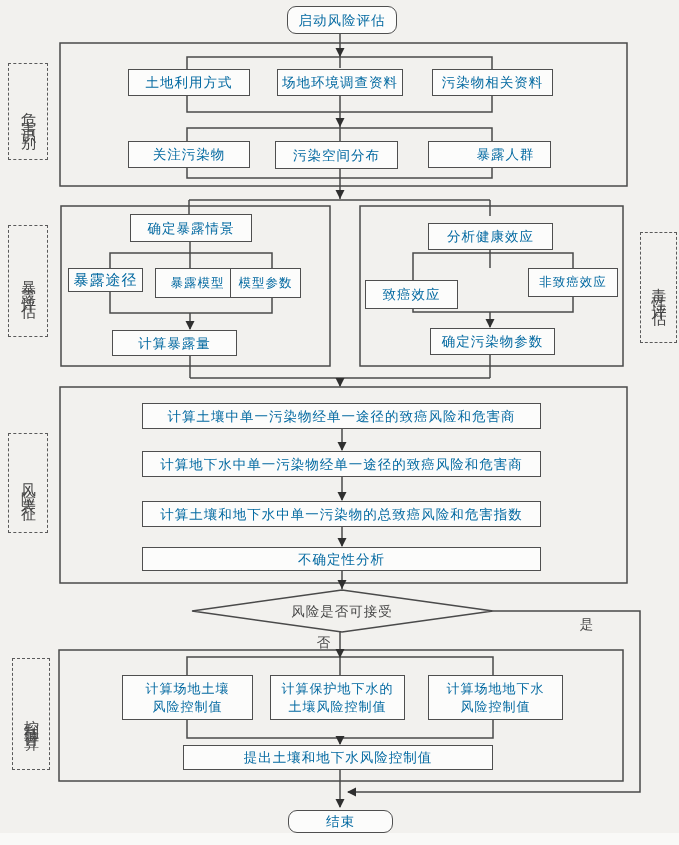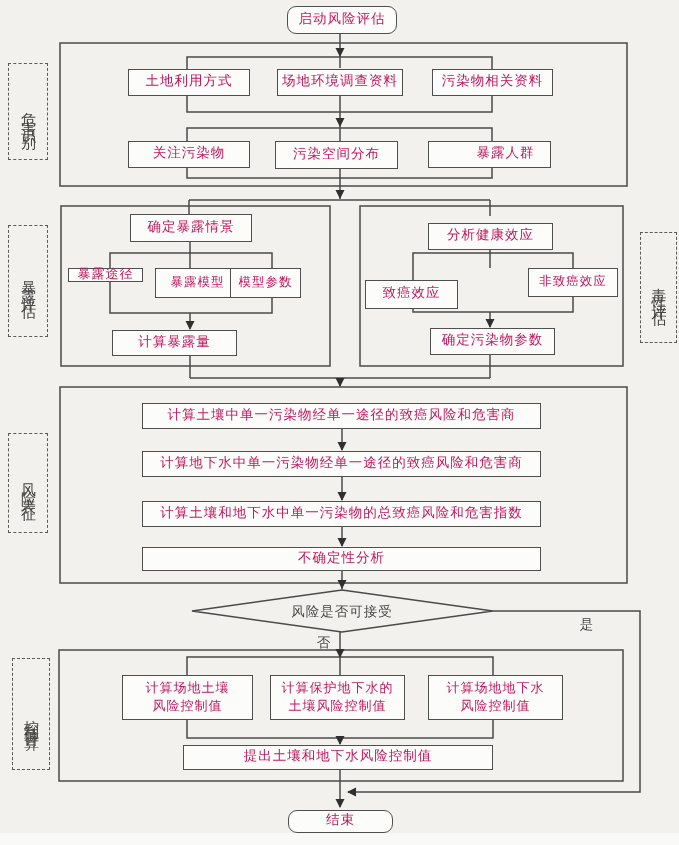--- a/index.html
+++ b/index.html
@@ -7,22 +7,22 @@
     position:relative; width:679px; height:845px; margin:0 auto;
     background:#f2f1ee; overflow:hidden;
     font-family:"DejaVu Sans", sans-serif;
     color:#454545;
   }
   .lines-svg { position:absolute; left:0; top:0; z-index:1; }
   .node {
     position:absolute; z-index:2; box-sizing:border-box;
     border:1.5px solid #4f4f4f; background:#fcfcfb;
     display:flex; align-items:center; justify-content:center;
-    font-size:13.5px; letter-spacing:1px; color:#be185d;
-    text-align:center; line-height:1.35;font-family:Liberation Mono, monospace;
+    font-size:13.5px; letter-spacing:1px; color:#0369a1;
+    text-align:center; line-height:1.35;
   }
   .round { border-radius:9px; }
   .two-line { white-space:pre-line; font-size:13px; }
   .vlabel {
     position:absolute; z-index:2; box-sizing:border-box;
     border:1.6px dashed #5a5a5a; background:transparent;
     display:flex; align-items:center; justify-content:center;
     writing-mode:vertical-rl; text-orientation:upright;
     font-size:15px; letter-spacing:8px; color:#454545;
     padding-top:8px;
@@ -113,21 +113,21 @@
   <div class="vlabel tight" style="left:12px;top:658px;width:38px;height:112px;">控制值计算</div>
 
   <div class="node" style="left:128px;top:69px;width:122px;height:27px;">土地利用方式</div>
   <div class="node" style="left:277px;top:69px;width:126px;height:27px;">场地环境调查资料</div>
   <div class="node" style="left:432px;top:69px;width:121px;height:27px;">污染物相关资料</div>
   <div class="node" style="left:128px;top:141px;width:122px;height:27px;">关注污染物</div>
   <div class="node" style="left:275px;top:141px;width:123px;height:28px;">污染空间分布</div>
   <div class="node" style="left:428px;top:141px;width:123px;height:27px;padding-left:32px;">暴露人群</div>
 
   <div class="node" style="left:130px;top:214px;width:122px;height:28px;">确定暴露情景</div>
-  <div class="node" style="left:68px;top:268px;width:75px;height:14px;font-size:13px;">暴露途径</div>
+  <div class="node" style="left:68px;top:268px;width:75px;height:24px;font-size:15px;">暴露途径</div>
   <div class="node" style="left:155px;top:268px;width:85px;height:30px;font-size:12.5px;">暴露模型</div>
   <div class="node" style="left:230px;top:268px;width:71px;height:30px;font-size:12.5px;">模型参数</div>
   <div class="node" style="left:112px;top:330px;width:125px;height:26px;">计算暴露量</div>
 
   <div class="node" style="left:428px;top:215px;width:125px;height:27px;margin-top:8px;">分析健康效应</div>
   <div class="node" style="left:365px;top:280px;width:93px;height:29px;">致癌效应</div>
   <div class="node" style="left:528px;top:268px;width:90px;height:29px;font-size:12.5px;">非致癌效应</div>
   <div class="node" style="left:430px;top:328px;width:125px;height:27px;">确定污染物参数</div>
 
   <div class="node" style="left:142px;top:403px;width:399px;height:26px;">计算土壤中单一污染物经单一途径的致癌风险和危害商</div>

